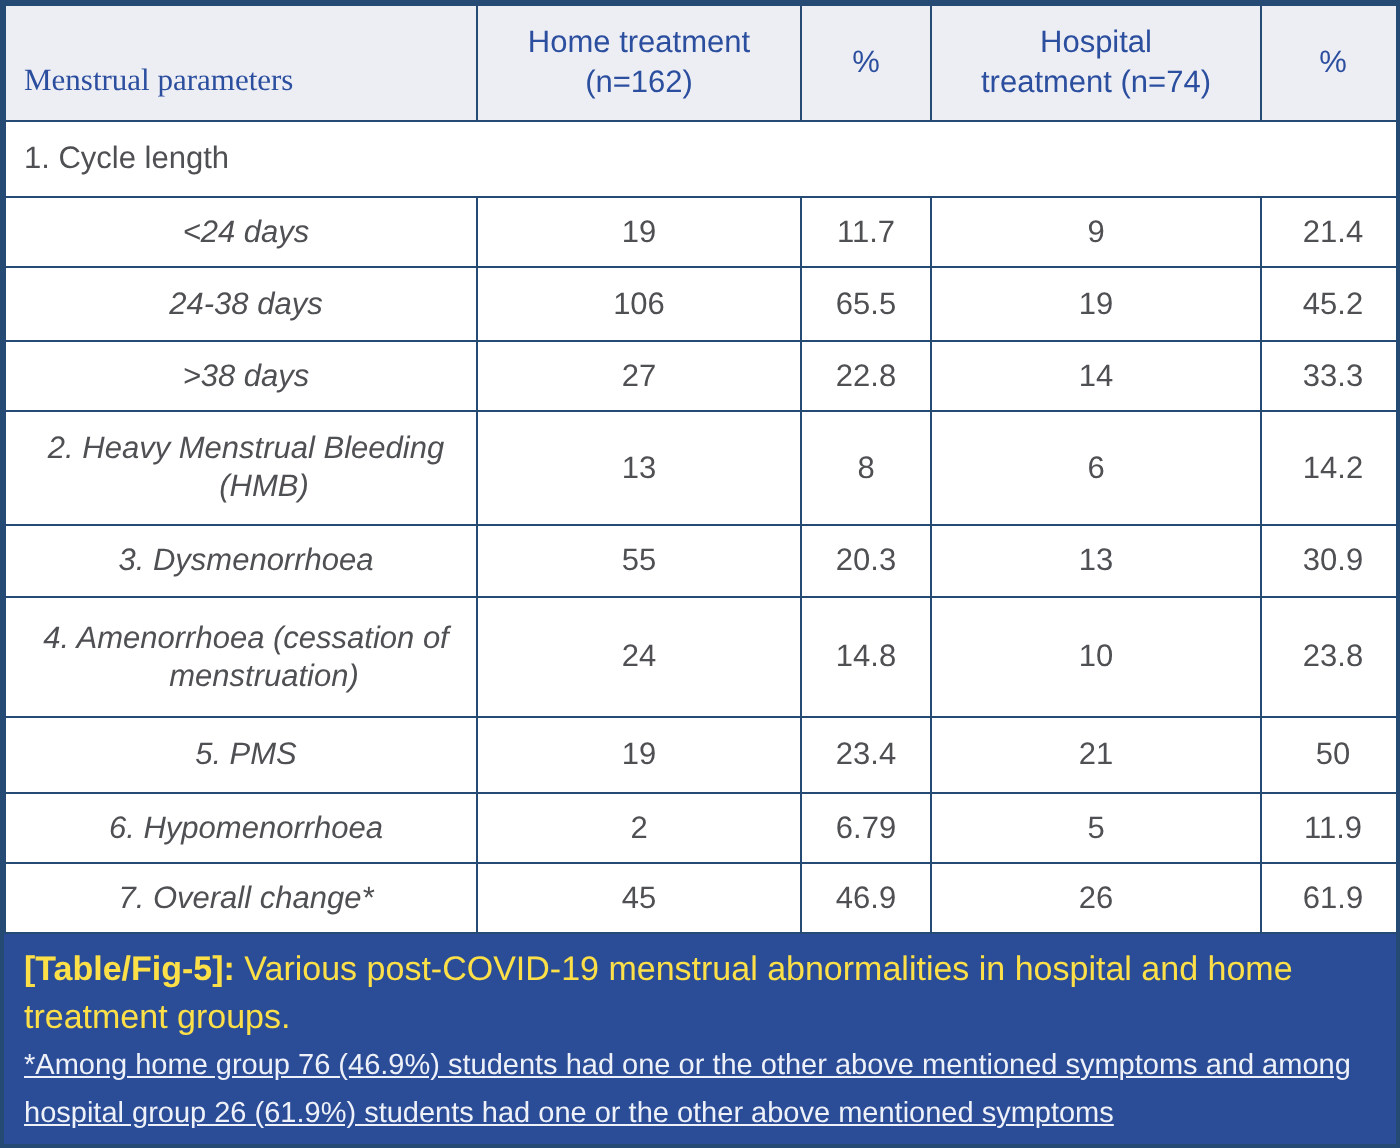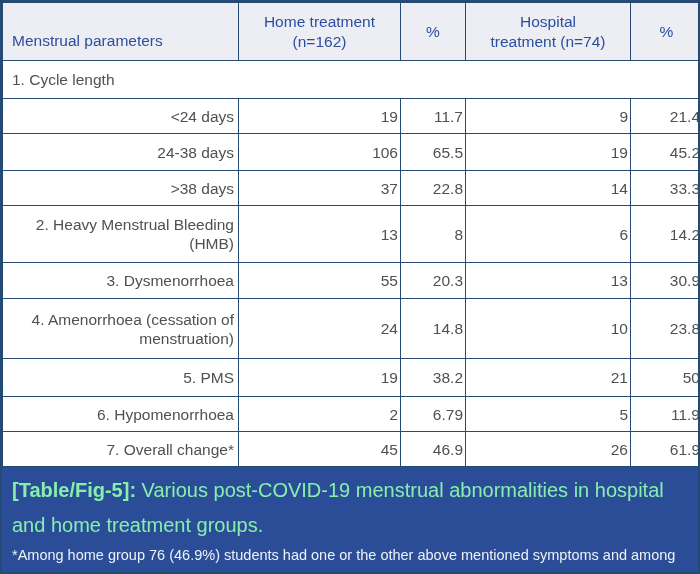--- a/index.html
+++ b/index.html
@@ -36,38 +36,40 @@
     font-size: 15.5px;
     text-align: center;
     vertical-align: middle;
     padding: 2px;
     line-height: 20px;
   }
   .data-table th.param {
     text-align: left;
     vertical-align: bottom;
     padding: 0 4px 9px 9px;
+    font-family: Liberation Serif, serif;
   }
   .hdr-wrap { display: inline-block; max-width: 150px; }
   .hdr-wrap.narrow { max-width: 118px; }
 
   
   .data-table td {
     color: #4f5053;
     font-size: 15.5px;
     background: #ffffff;
     vertical-align: middle;
     line-height: 19px;
   }
   td.lbl {
-    text-align: right;
+    text-align: center;
     padding: 2px 4px 2px 27px;
     text-indent: -18px;
-  }
-  td.num { text-align: right; padding: 2px; }
+    font-style: italic;
+  }
+  td.num { text-align: center; padding: 2px; }
   tr.section td {
     text-align: left;
     padding: 2px 4px 2px 9px;
     text-indent: 0;
   }
 
   tbody tr:nth-child(1)  { height: 38px; }
   tbody tr:nth-child(2)  { height: 35px; }
   tbody tr:nth-child(3)  { height: 37px; }
   tbody tr:nth-child(4)  { height: 35px; }
@@ -80,29 +82,30 @@
 
   
   .figure-footer {
     flex: 1;
     background: #2b4d98;
     color: #ffffff;
     padding: 6px 10px 0 10px;
     box-sizing: border-box;
   }
   .caption {
-    font-size: 20px;
-    line-height: 35px;
-    color: #86efac;
+    font-size: 17px;
+    line-height: 24px;
+    color: #fde047;
   }
   .caption .cap-label { font-weight: bold; }
   .footnote {
     font-size: 14.5px;
     line-height: 24px;
     color: #eef1f8;
+    text-decoration: underline;
   }
 </style>
 </head>
 <body>
 
 <div class="figure-wrap">
 
   <table class="data-table">
     <colgroup>
       <col style="width:236px">
@@ -136,21 +139,21 @@
       <tr>
         <td class="lbl">24-38 days</td>
         <td class="num">106</td>
         <td class="num">65.5</td>
         <td class="num">19</td>
         <td class="num">45.2</td>
       </tr>
 
       <tr>
         <td class="lbl">&gt;38 days</td>
-        <td class="num">37</td>
+        <td class="num">27</td>
         <td class="num">22.8</td>
         <td class="num">14</td>
         <td class="num">33.3</td>
       </tr>
 
       <tr>
         <td class="lbl">2. Heavy Menstrual Bleeding (HMB)</td>
         <td class="num">13</td>
         <td class="num">8</td>
         <td class="num">6</td>
@@ -169,21 +172,21 @@
         <td class="lbl">4. Amenorrhoea (cessation of menstruation)</td>
         <td class="num">24</td>
         <td class="num">14.8</td>
         <td class="num">10</td>
         <td class="num">23.8</td>
       </tr>
 
       <tr>
         <td class="lbl">5. PMS</td>
         <td class="num">19</td>
-        <td class="num">38.2</td>
+        <td class="num">23.4</td>
         <td class="num">21</td>
         <td class="num">50</td>
       </tr>
 
       <tr>
         <td class="lbl">6. Hypomenorrhoea</td>
         <td class="num">2</td>
         <td class="num">6.79</td>
         <td class="num">5</td>
         <td class="num">11.9</td>

